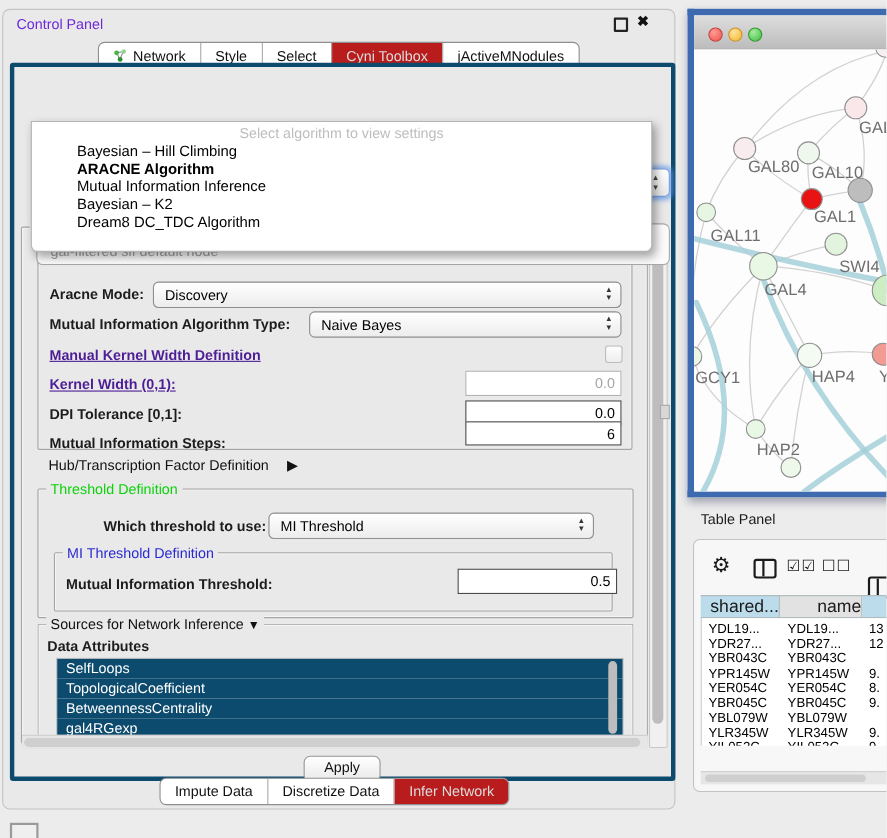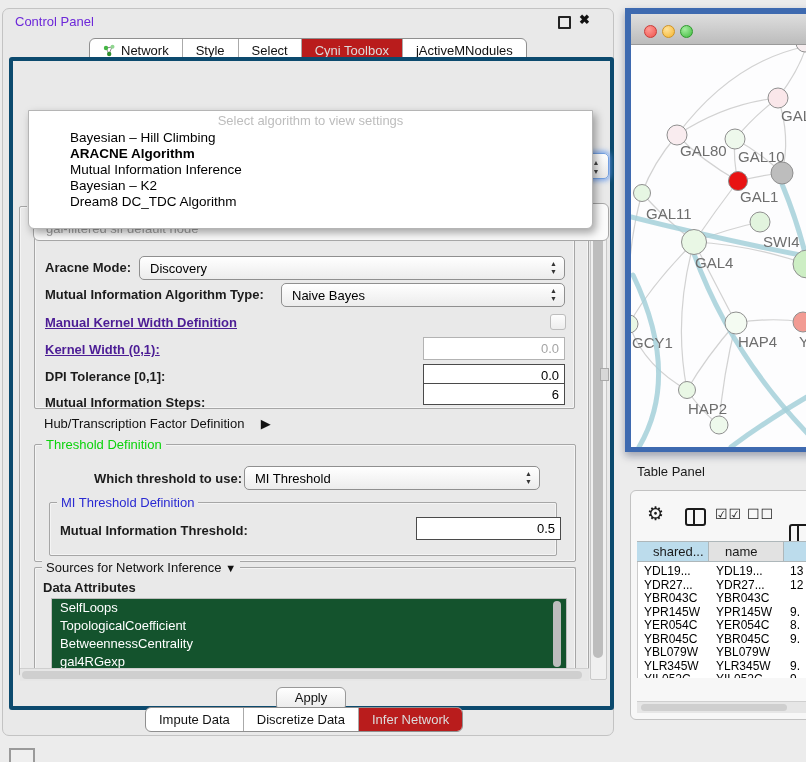--- a/index.html
+++ b/index.html
@@ -51,21 +51,21 @@
   .combo{background:linear-gradient(#ffffff,#ececec);border:1px solid #8f8f8f;border-radius:5px;
          font-size:13px;color:#000;display:flex;align-items:center;padding-left:10px;box-sizing:border-box;}
   .combo .arrows{margin-left:auto;margin-right:7px;font-size:7px;line-height:8px;color:#333;text-align:center;}
 
   .field{background:#fff;border:1px solid #4a4a4a;font-size:13px;color:#000;text-align:right;
          padding:0 5px;box-sizing:border-box;font-family:"Liberation Sans",sans-serif;}
   .field.dis{border-color:#b3b3b3;color:#a5a5a5;}
   .checkbox{width:14px;height:14px;border:1px solid #bdbdbd;border-radius:3px;background:linear-gradient(#fdfdfd,#ededed);}
 
   .attr-list{background:#fff;border:1px solid #bdbdbd;}
-  .attr-item{height:18px;line-height:18px;font-size:13px;color:#fff;background:#14532d;padding-left:8px;}
+  .attr-item{height:18px;line-height:18px;font-size:13px;color:#fff;background:#0c4a6e;padding-left:8px;}
 
   .vtrack{background:#f0f0f0;border:1px solid #c9c9c9;border-radius:2px;}
   .vthumb{background:#bdbdbd;border-radius:6px;}
   .htrack{background:#e6e6e6;border-top:1px solid #cfcfcf;}
   .hthumb{background:#cfcfcf;border-radius:4px;}
 
   .btn{background:linear-gradient(#ffffff,#e9e9e9);border:1px solid #999;border-radius:6px;
        font-size:13px;color:#111;text-align:center;line-height:20px;}
 
   
@@ -78,21 +78,21 @@
   .tl.g{left:49px;background:radial-gradient(circle at 35% 30%,#a4eda0,#3fba3d);border:1px solid #2f9a2e;}
   .net-canvas{position:relative;width:100%;height:402px;background:#fdfdfe;overflow:hidden;}
 
   
   .tp-title{left:637px;top:464px;font-size:13px;color:#1a1a1a;}
   .tpanel{left:630px;top:490px;width:200px;height:228px;background:#f7f7f7;border:1px solid #c2c2c2;border-radius:6px;}
   .ticon{color:#1b1b1b;}
   .colicon{width:17px;height:14px;border:2px solid #1b1b1b;border-radius:3px;position:relative;}
   .colicon:before{content:"";position:absolute;left:6px;top:0;bottom:0;width:2px;background:#1b1b1b;}
   .th{position:absolute;top:0;height:21px;box-sizing:border-box;border:1px solid #aeb7ba;border-left:none;
-      font-size:13px;color:#1a1a1a;text-align:left;line-height:20px;background:#e2e2e2;padding-left:16px;}
+      font-size:16px;color:#1a1a1a;text-align:right;line-height:20px;background:#e2e2e2;}
   .th.hl{background:#bcdcec;}
   .trow{position:absolute;left:0;width:100%;height:13.5px;font-size:12px;color:#000;}
   .trow span{position:absolute;top:0;white-space:nowrap;}
 
   .grip{left:600px;top:368px;width:7px;height:11px;border:1px solid #a9a9a9;background:#d7d7d7;}
   .corner-ic{left:9px;top:748px;width:22px;height:18px;border:2px solid #9a9a9a;background:#efefef;}
 </style>
 </head>
 <body>
 

